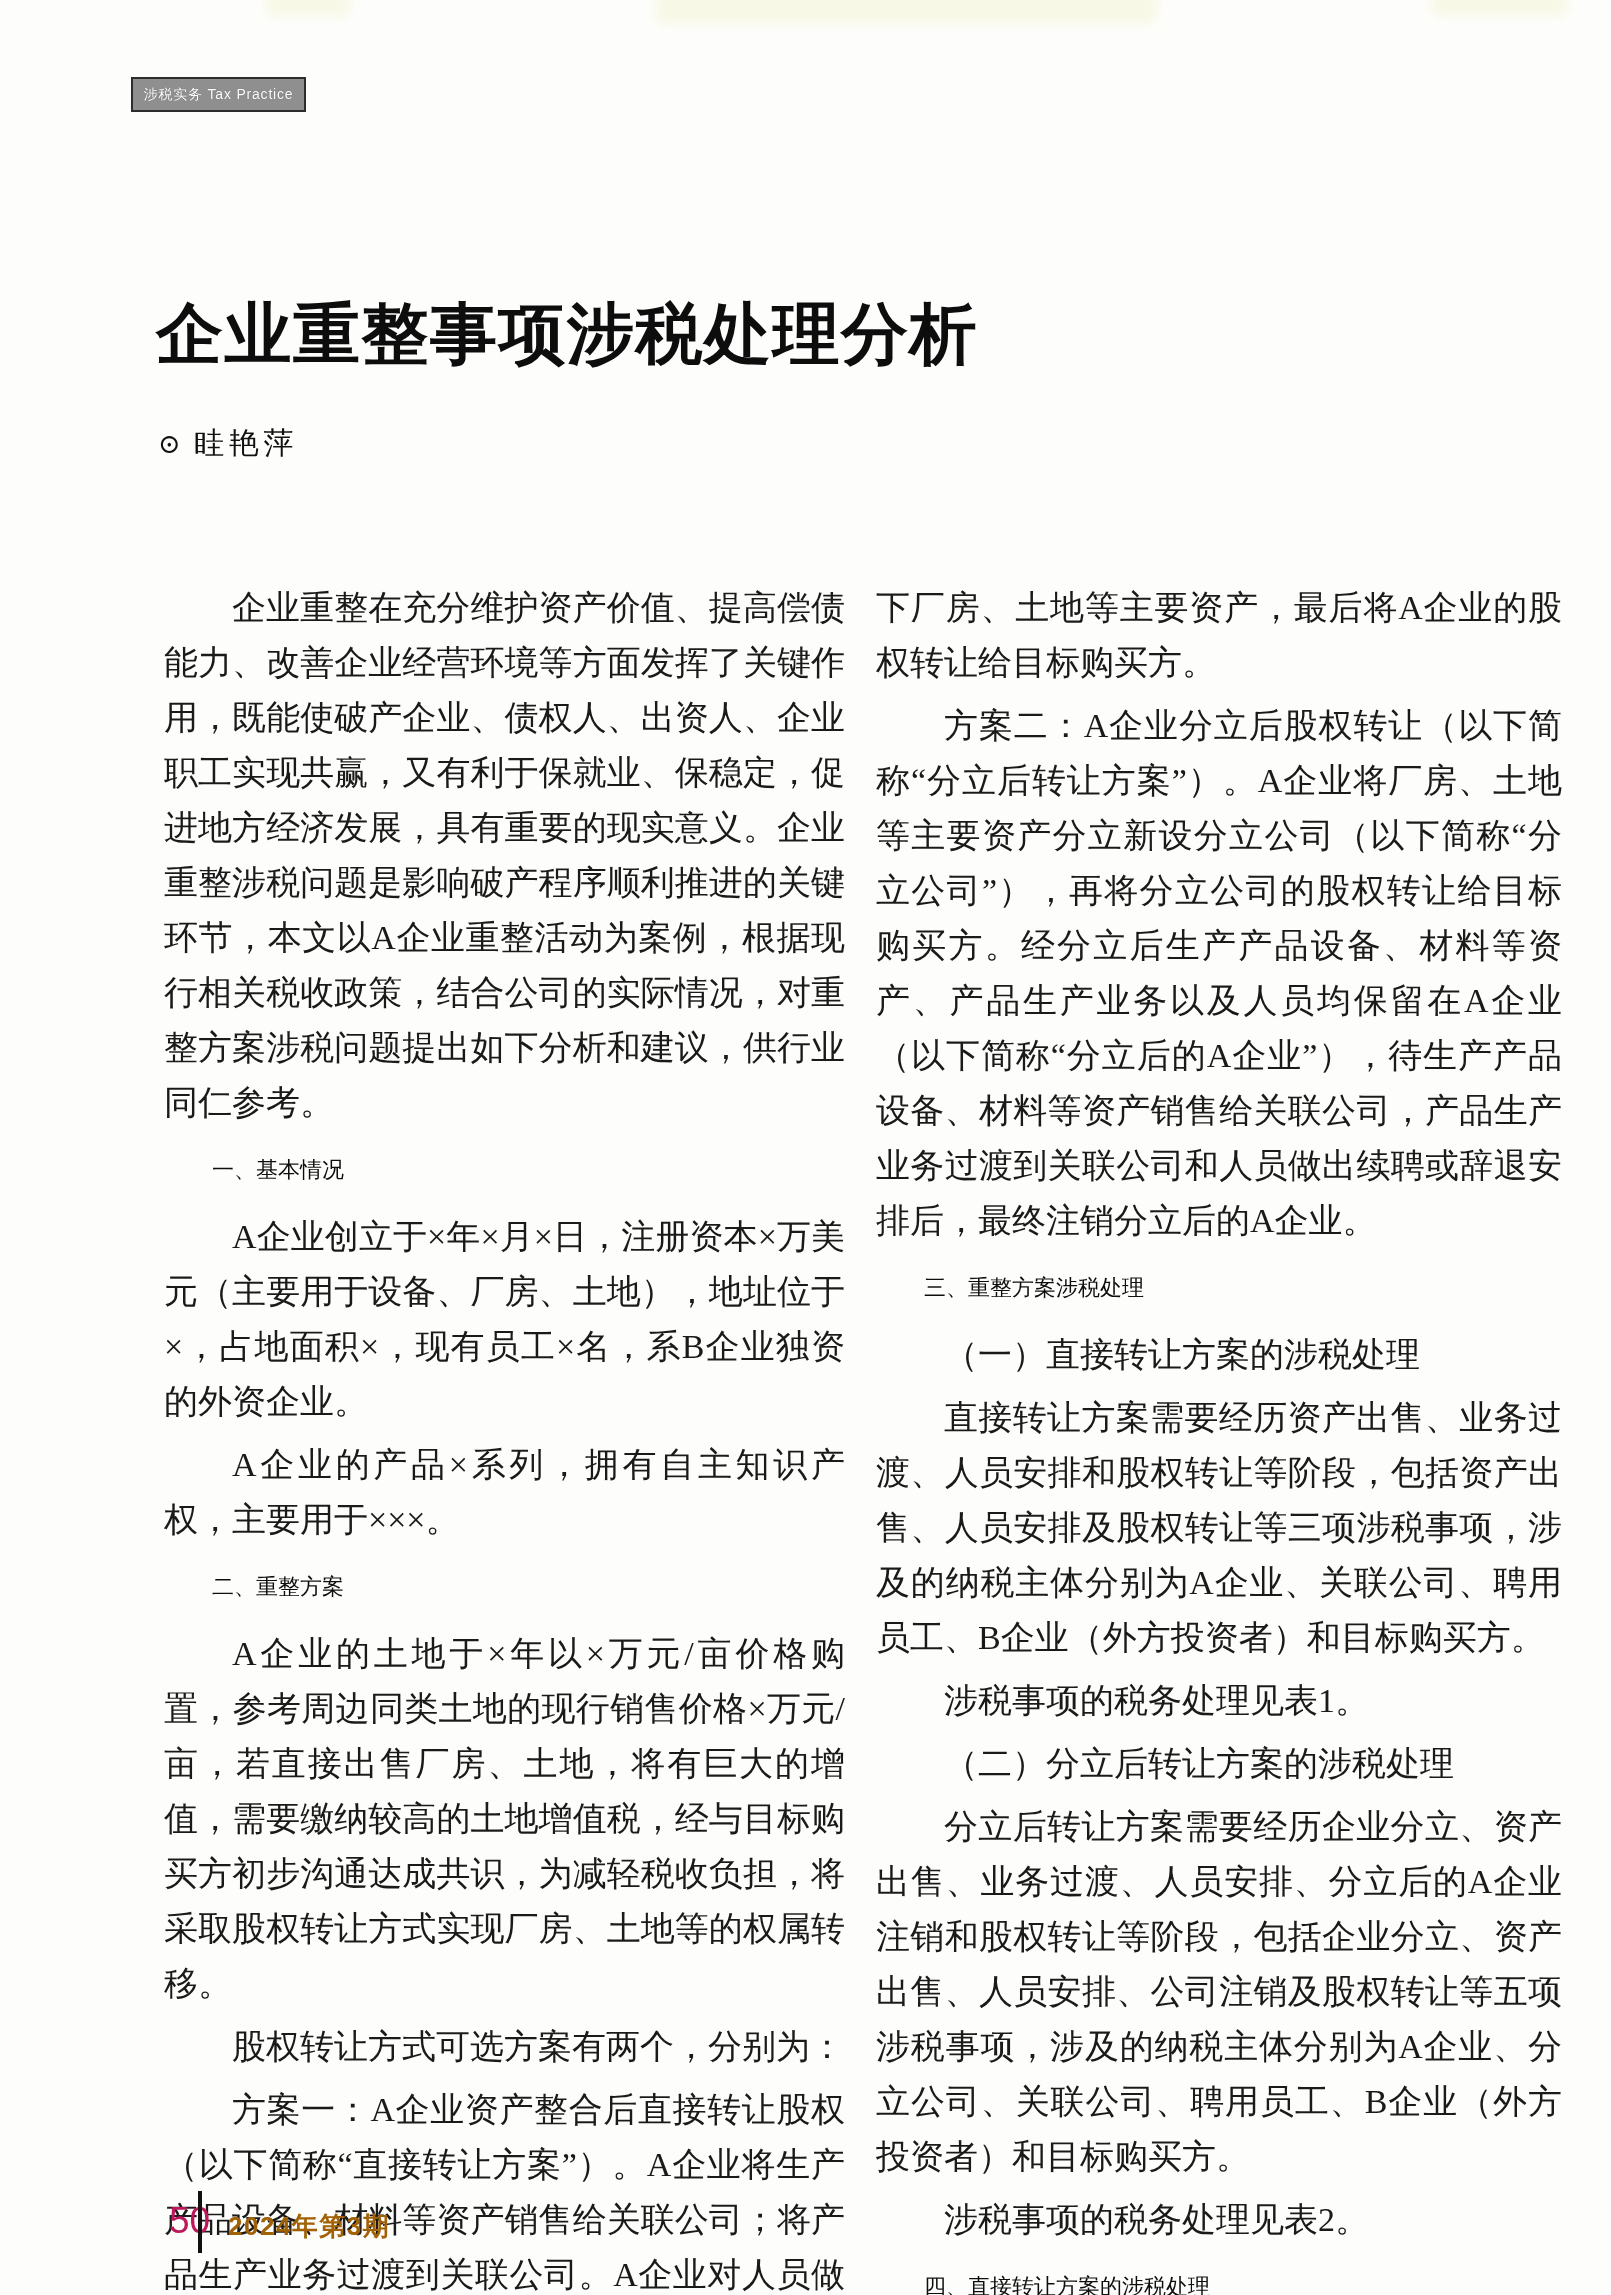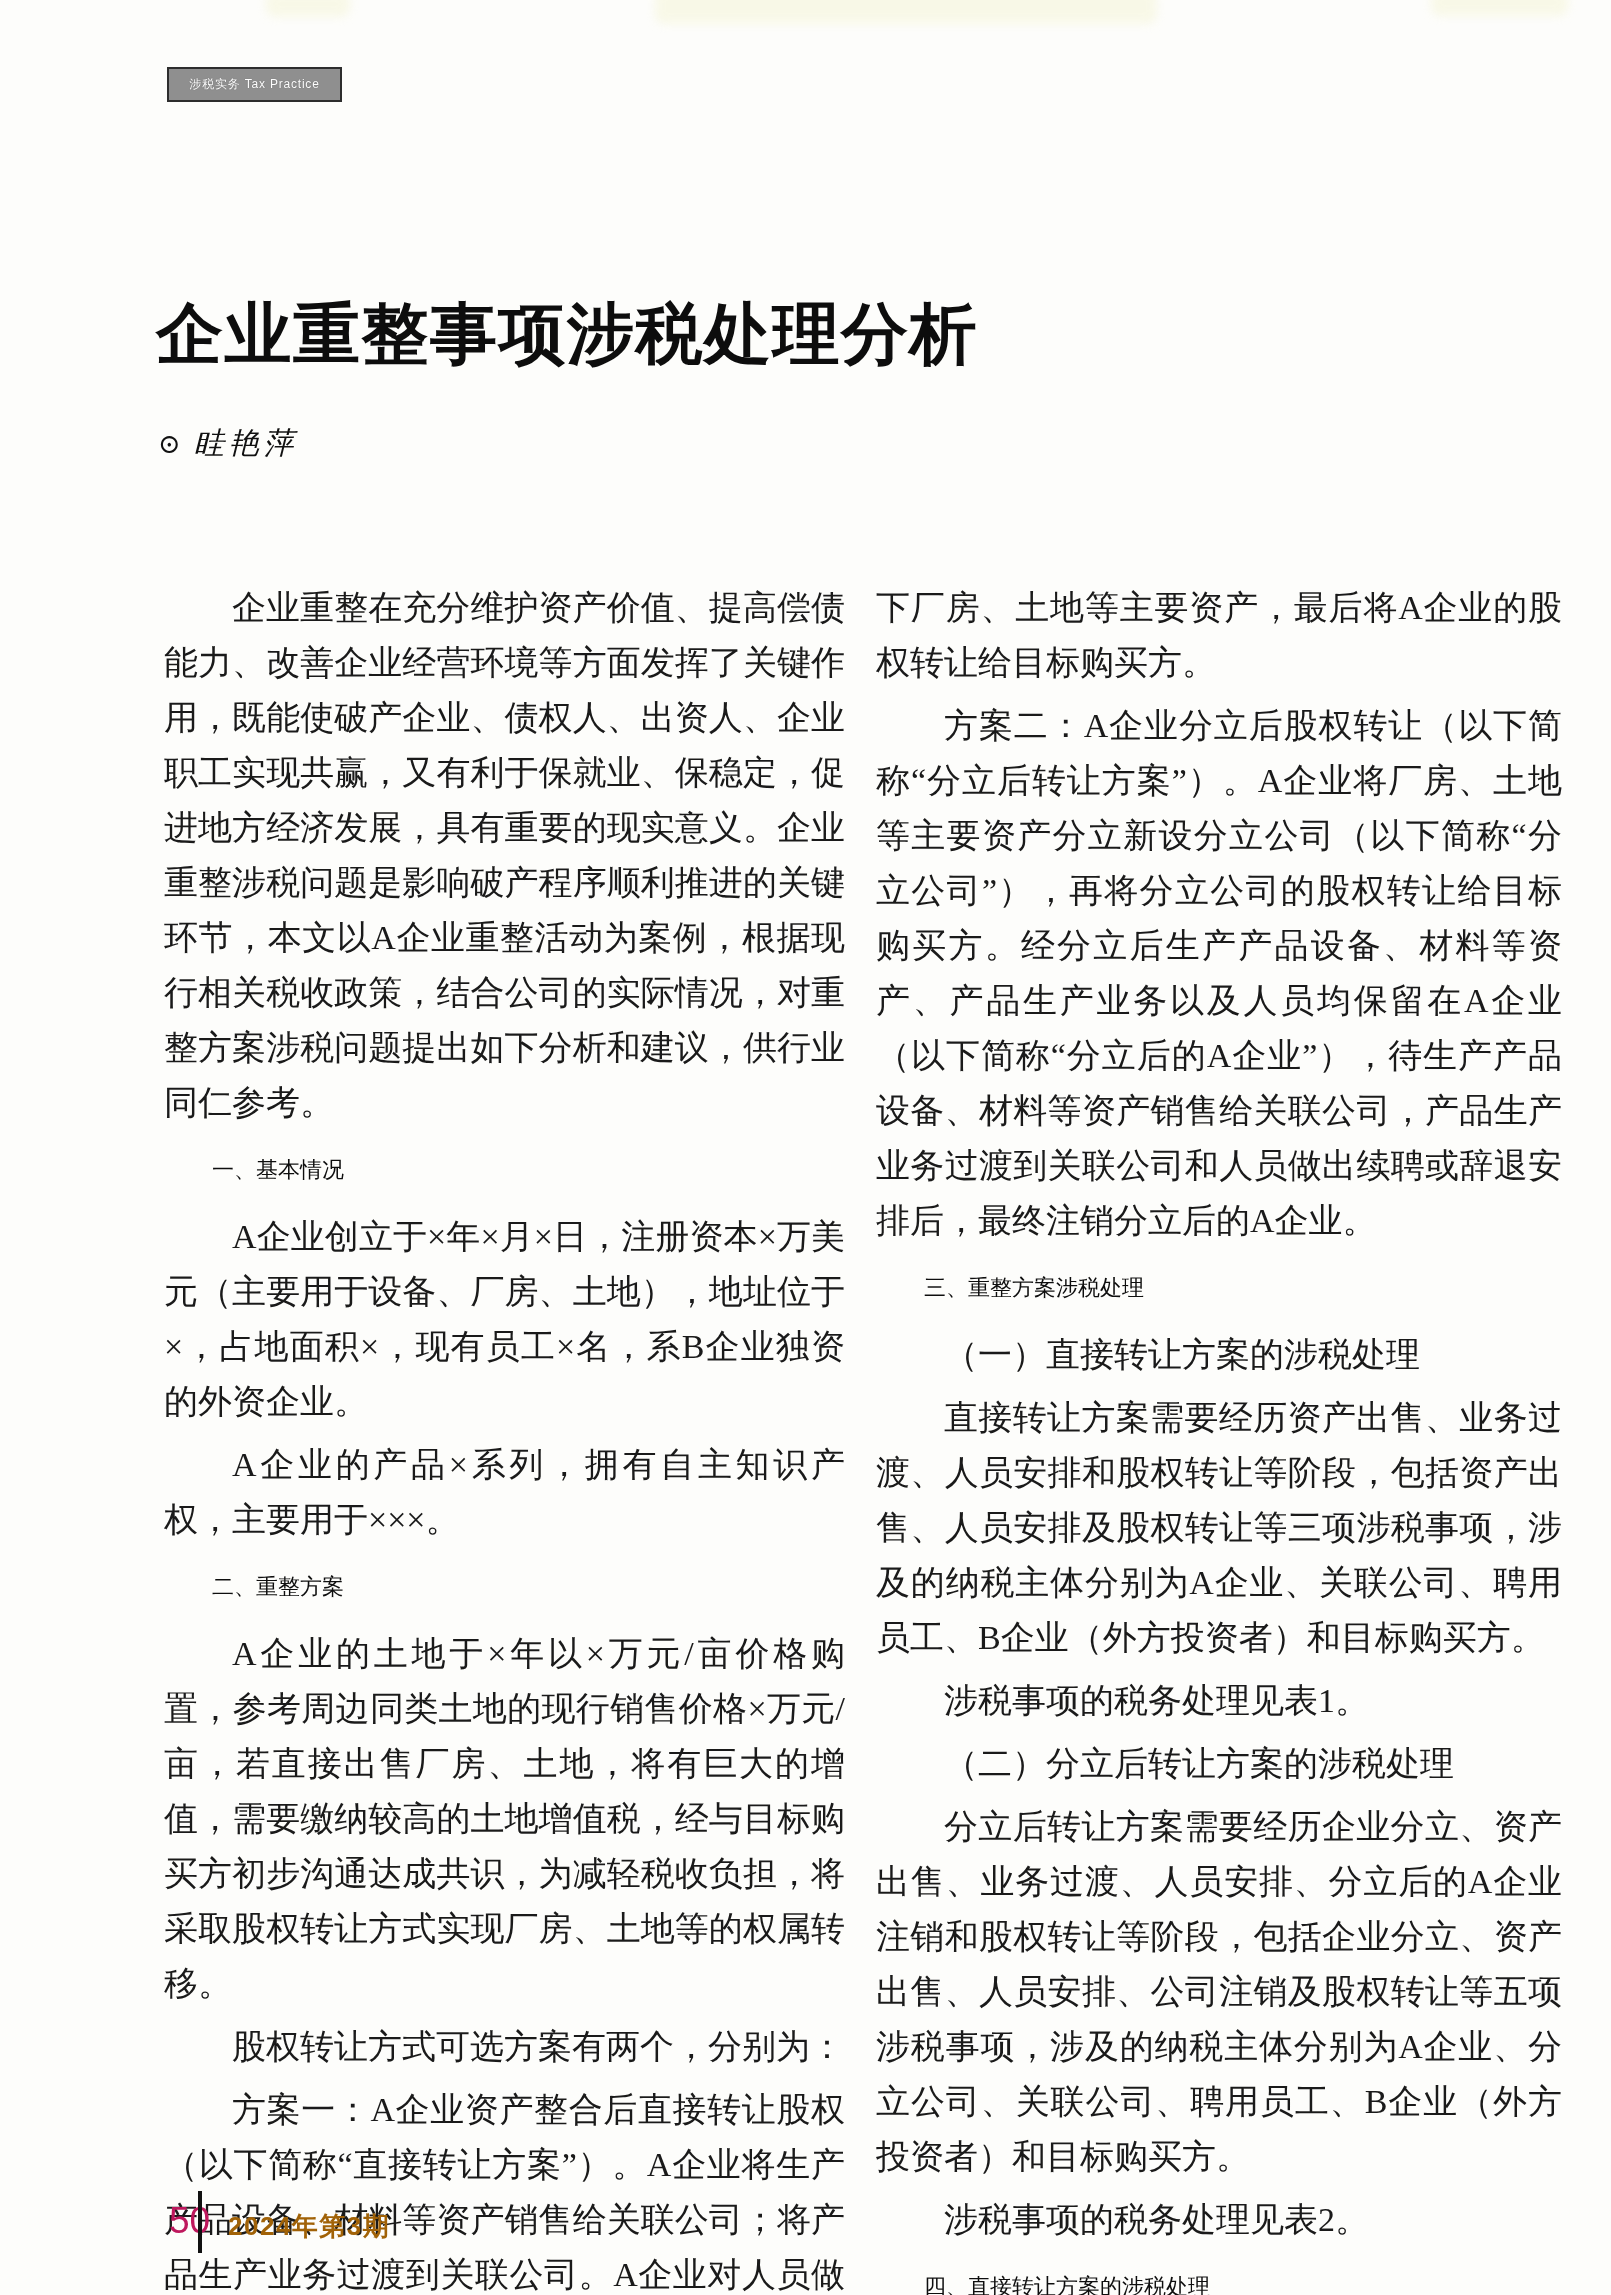--- a/index.html
+++ b/index.html
@@ -12,38 +12,38 @@
     position:relative;width:1611px;height:2295px;
     background:#fdfdfb;overflow:hidden;color:#151515;
   }
   
   .tint{position:absolute;background:#f5f5d8;opacity:.55;border-radius:9px;filter:blur(4.6px);}
   .tint.t1{left:655px;top:-10.7px;width:502px;height:35px;}
   .tint.t2{left:266px;top:-9px;width:84px;height:26px;}
   .tint.t3{left:1431px;top:-10.7px;width:137px;height:27px;}
 
   .badge{
-    position:absolute;left:131px;top:67px;width:175px;height:35px;
+    position:absolute;left:131px;top:77px;width:175px;height:35px;
     background:#8f8f8f;border:2.3px solid #2d2d2d;box-sizing:border-box;
     color:#ffffff;font-family:"Liberation Sans","DejaVu Sans",sans-serif;
-    font-size:12px;display:flex;align-items:center;justify-content:center;
-    white-space:nowrap;letter-spacing:0.8px;text-shadow:0 0 0.8px #555;margin-left:36px;
+    font-size:14px;display:flex;align-items:center;justify-content:center;
+    white-space:nowrap;letter-spacing:0.8px;text-shadow:0 0 0.8px #555;
   }
   .title{
     position:absolute;left:156px;top:289px;width:1294px;
     font-family:Liberation Serif, serif;
     font-size:67px;font-weight:700;letter-spacing:1.5px;color:#0d0d0d;
     margin:0;white-space:nowrap;
   }
   .author{
     position:absolute;left:158px;top:423px;font-size:30px;color:#111;
     font-family:"Liberation Serif","DejaVu Serif",serif;
   }
   .author .marker{font-size:27px;margin-right:13.7px;}
-  .author .name{letter-spacing:4.6px;font-style:italic;}
+  .author .name{letter-spacing:4.6px;}
 
   .column{
     position:absolute;top:572px;width:697px;
     font-size:34px;line-height:55px;text-align:justify;color:#1a1a1a;
   }
   .column.left{left:156px;}
   .column.right{left:868px;width:702px;}
   .para{margin:8px;text-indent:2em;}
   .para.no-indent{text-indent:0;}
   .heading{

